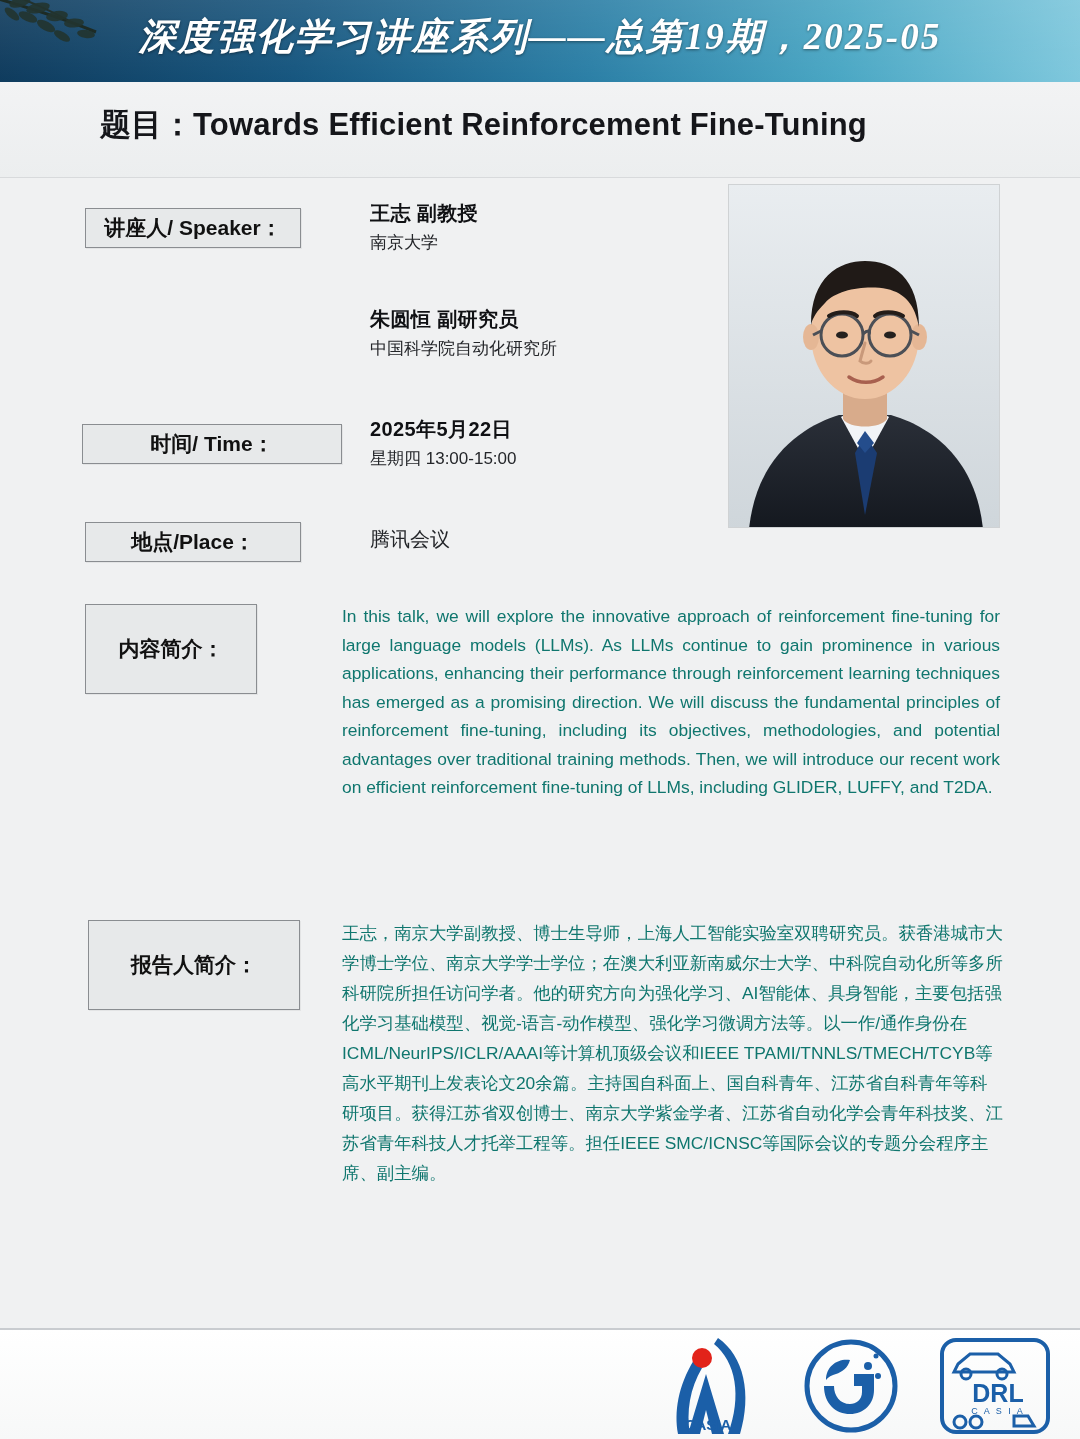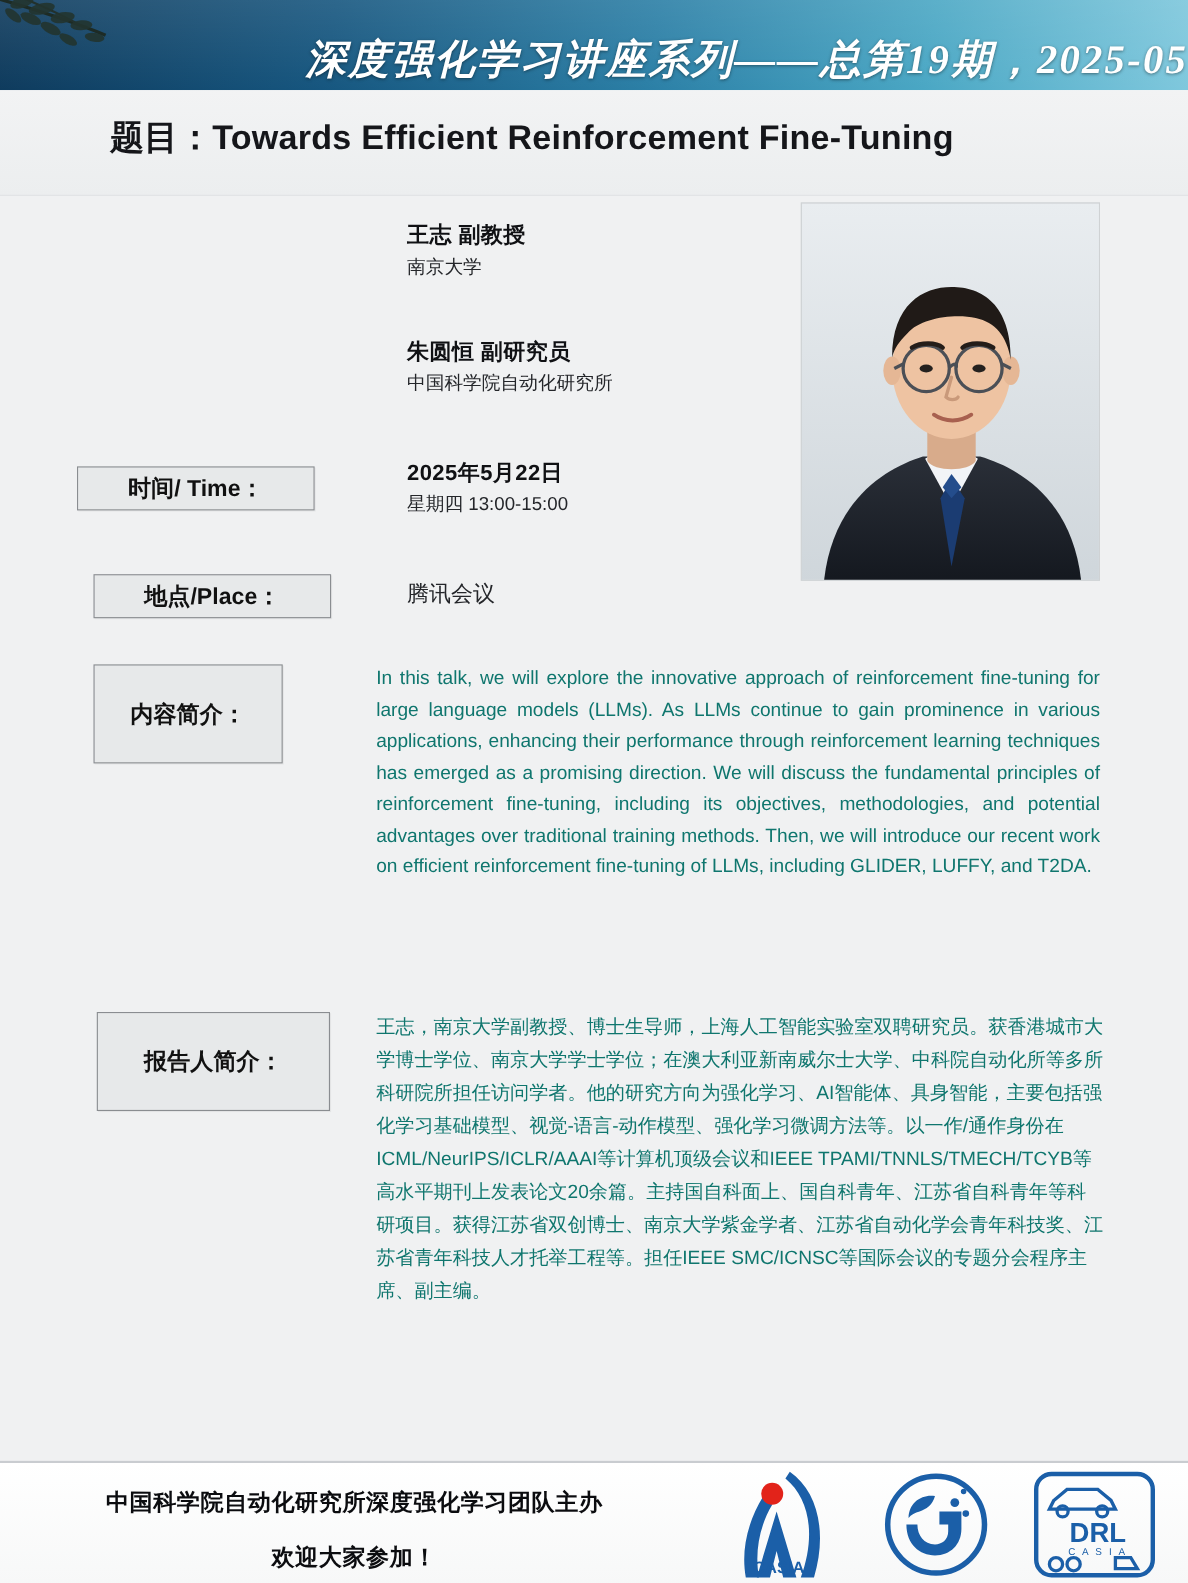--- a/index.html
+++ b/index.html
@@ -25,30 +25,29 @@
     position: absolute; inset: 0;
     background: linear-gradient(180deg, rgba(255,255,255,0.10), rgba(255,255,255,0));
   }
   .banner .branch {
     position: absolute; left: 0; top: -8px; width: 190px; height: 96px;
     opacity: 0.95;
   }
   .banner-title {
     position: absolute;
     left: 0; right: 0; top: 12px;
-    text-align: right;
+    text-align: center;
     color: #ffffff;
     font-family: "Liberation Serif", serif;
     font-weight: bold;
     font-style: italic;
     font-size: 37px;
     letter-spacing: 2px;
     text-shadow: 0 1px 3px rgba(0,0,0,0.45);
     white-space: nowrap;
-    margin-top: 17px;
   }
 
   
   .title-bar {
     position: relative;
     width: 1080px;
     height: 96px;
     background: linear-gradient(180deg, #f2f3f4 0%, #eceeef 100%);
     border-bottom: 1px solid #d8dadc;
   }
@@ -156,31 +155,32 @@
 </div>
 
 <div class="title-bar">
   <div class="title-text">
     <span class="label">题目：</span><span class="value">Towards Efficient Reinforcement Fine-Tuning</span>
   </div>
 </div>
 
 <div class="sheet">
 
+  <div class="tag" style="left:85px; top:30px; width:216px; height:40px;">讲座人/ Speaker：</div>
   <div class="field-value" style="left:370px; top:22px;">
     <div class="fv-main">王志 副教授</div>
     <div class="fv-sub">南京大学</div>
   </div>
 
   <div class="field-value" style="left:370px; top:128px;">
     <div class="fv-main">朱圆恒 副研究员</div>
     <div class="fv-sub">中国科学院自动化研究所</div>
   </div>
 
-  <div class="tag" style="left:70px; top:246px; width:216px; height:40px;">时间/ Time：</div>
+  <div class="tag" style="left:82px; top:246px; width:260px; height:40px;">时间/ Time：</div>
   <div class="field-value" style="left:370px; top:238px;">
     <div class="fv-main">2025年5月22日</div>
     <div class="fv-sub">星期四 13:00-15:00</div>
   </div>
 
   <div class="tag" style="left:85px; top:344px; width:216px; height:40px;">地点/Place：</div>
   <div class="field-value" style="left:370px; top:348px;">
     <div class="fv-sub" style="font-size:20px; margin-top:0;">腾讯会议</div>
   </div>
 
@@ -234,24 +234,20 @@
   </div>
 
   <div class="tag" style="left:85px; top:426px; width:172px; height:90px; font-weight:700;">内容简介：</div>
   <div class="para justify" style="left:342px; top:424px; width:658px;">In this talk, we will explore the innovative approach of reinforcement fine-tuning for large language models (LLMs). As LLMs continue to gain prominence in various applications, enhancing their performance through reinforcement learning techniques has emerged as a promising direction. We will discuss the fundamental principles of reinforcement fine-tuning, including its objectives, methodologies, and potential advantages over traditional training methods. Then, we will introduce our recent work on efficient reinforcement fine-tuning of LLMs, including GLIDER, LUFFY, and T2DA.</div>
 
   <div class="tag" style="left:88px; top:742px; width:212px; height:90px; font-weight:700;">报告人简介：</div>
   <div class="para" style="left:342px; top:740px; width:662px; line-height:30px;">王志，南京大学副教授、博士生导师，上海人工智能实验室双聘研究员。获香港城市大学博士学位、南京大学学士学位；在澳大利亚新南威尔士大学、中科院自动化所等多所科研院所担任访问学者。他的研究方向为强化学习、AI智能体、具身智能，主要包括强化学习基础模型、视觉-语言-动作模型、强化学习微调方法等。以一作/通作身份在ICML/NeurIPS/ICLR/AAAI等计算机顶级会议和IEEE TPAMI/TNNLS/TMECH/TCYB等高水平期刊上发表论文20余篇。主持国自科面上、国自科青年、江苏省自科青年等科研项目。获得江苏省双创博士、南京大学紫金学者、江苏省自动化学会青年科技奖、江苏省青年科技人才托举工程等。担任IEEE SMC/ICNSC等国际会议的专题分会程序主席、副主编。</div>
 </div>
 
 <div class="footer">
-  <div class="footer-text">
-    <div class="l1">中国科学院自动化研究所深度强化学习团队主办</div>
-    <div class="l2">欢迎大家参加！</div>
-  </div>
 
   <div class="logos">
 
     <div class="logo-box">
       <svg viewBox="0 0 118 104" width="118" height="104">
         <path d="M70,4 C96,22 104,60 92,100 L80,100 C94,62 88,28 66,10 Z" fill="#1b5fa8"></path>
         <path d="M46,26 C30,52 26,78 30,100 L42,100 C38,78 42,54 54,34 Z" fill="#1b5fa8"></path>
         <path d="M58,40 L76,100 L64,100 L58,76 L52,100 L40,100 Z" fill="#1b5fa8"></path>
         <circle cx="54" cy="24" r="10" fill="#e2231a"></circle>
         <text x="60" y="96" font-family="Liberation Sans, sans-serif" font-size="15" font-weight="bold" fill="#1b5fa8" text-anchor="middle">CASIA</text>

